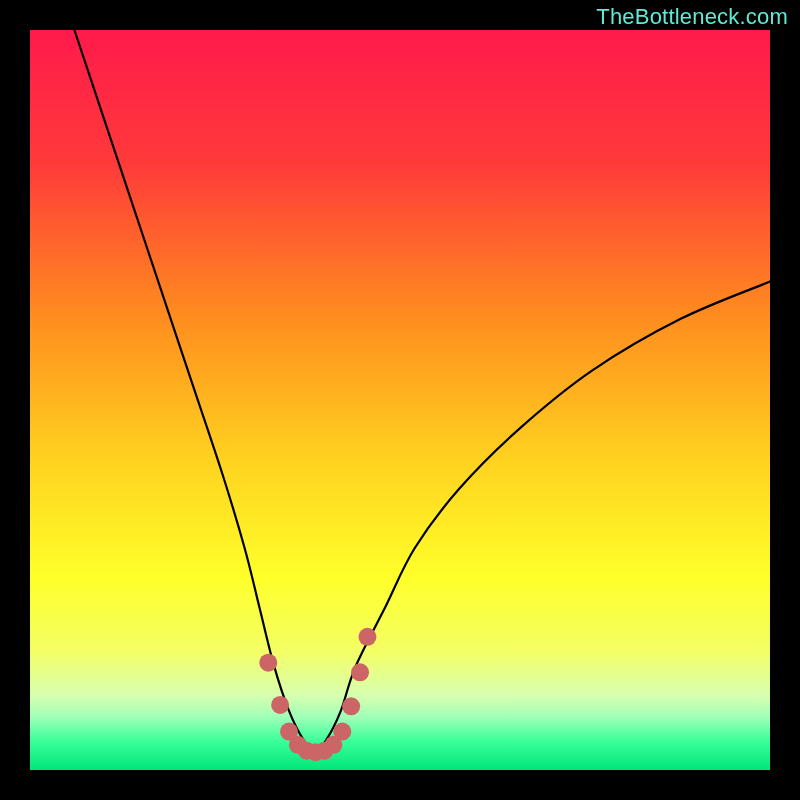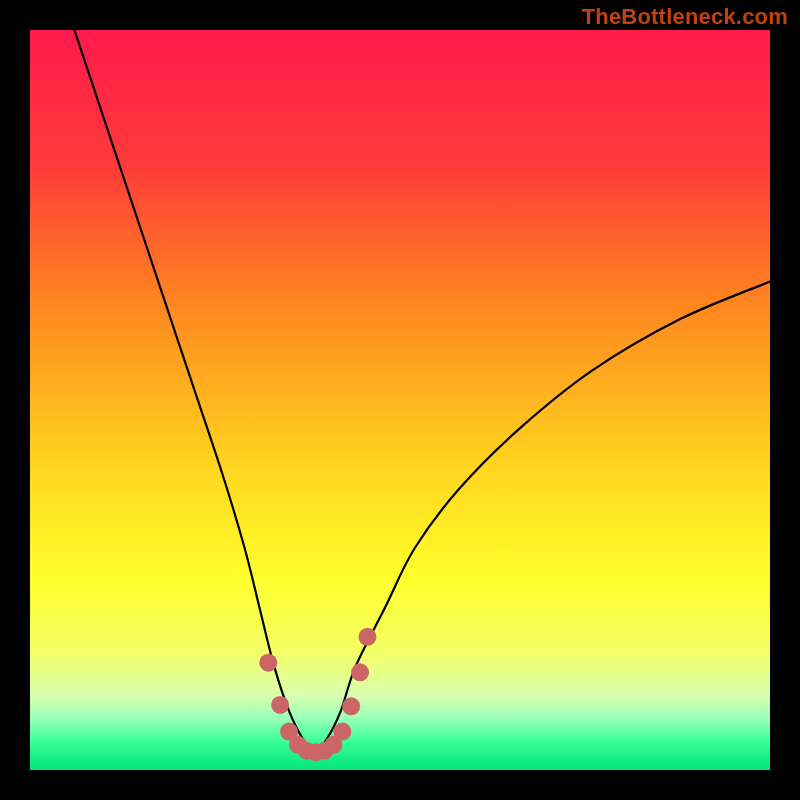--- a/index.html
+++ b/index.html
@@ -23,23 +23,23 @@
     position: absolute;
     left: 0;
     top: 0;
     width: 740px;
     height: 740px;
   }
   .watermark {
     position: absolute;
     top: 4px;
     right: 12px;
-    color: #c2410c;
+    color: #5eead4;
     font-size: 22px;
-    font-weight: 700;
+    font-weight: 400;
     letter-spacing: 0.2px;
   }
   svg.curves {
     position: absolute;
     left: 0;
     top: 0;
   }
 </style>
 </head>
 <body>

